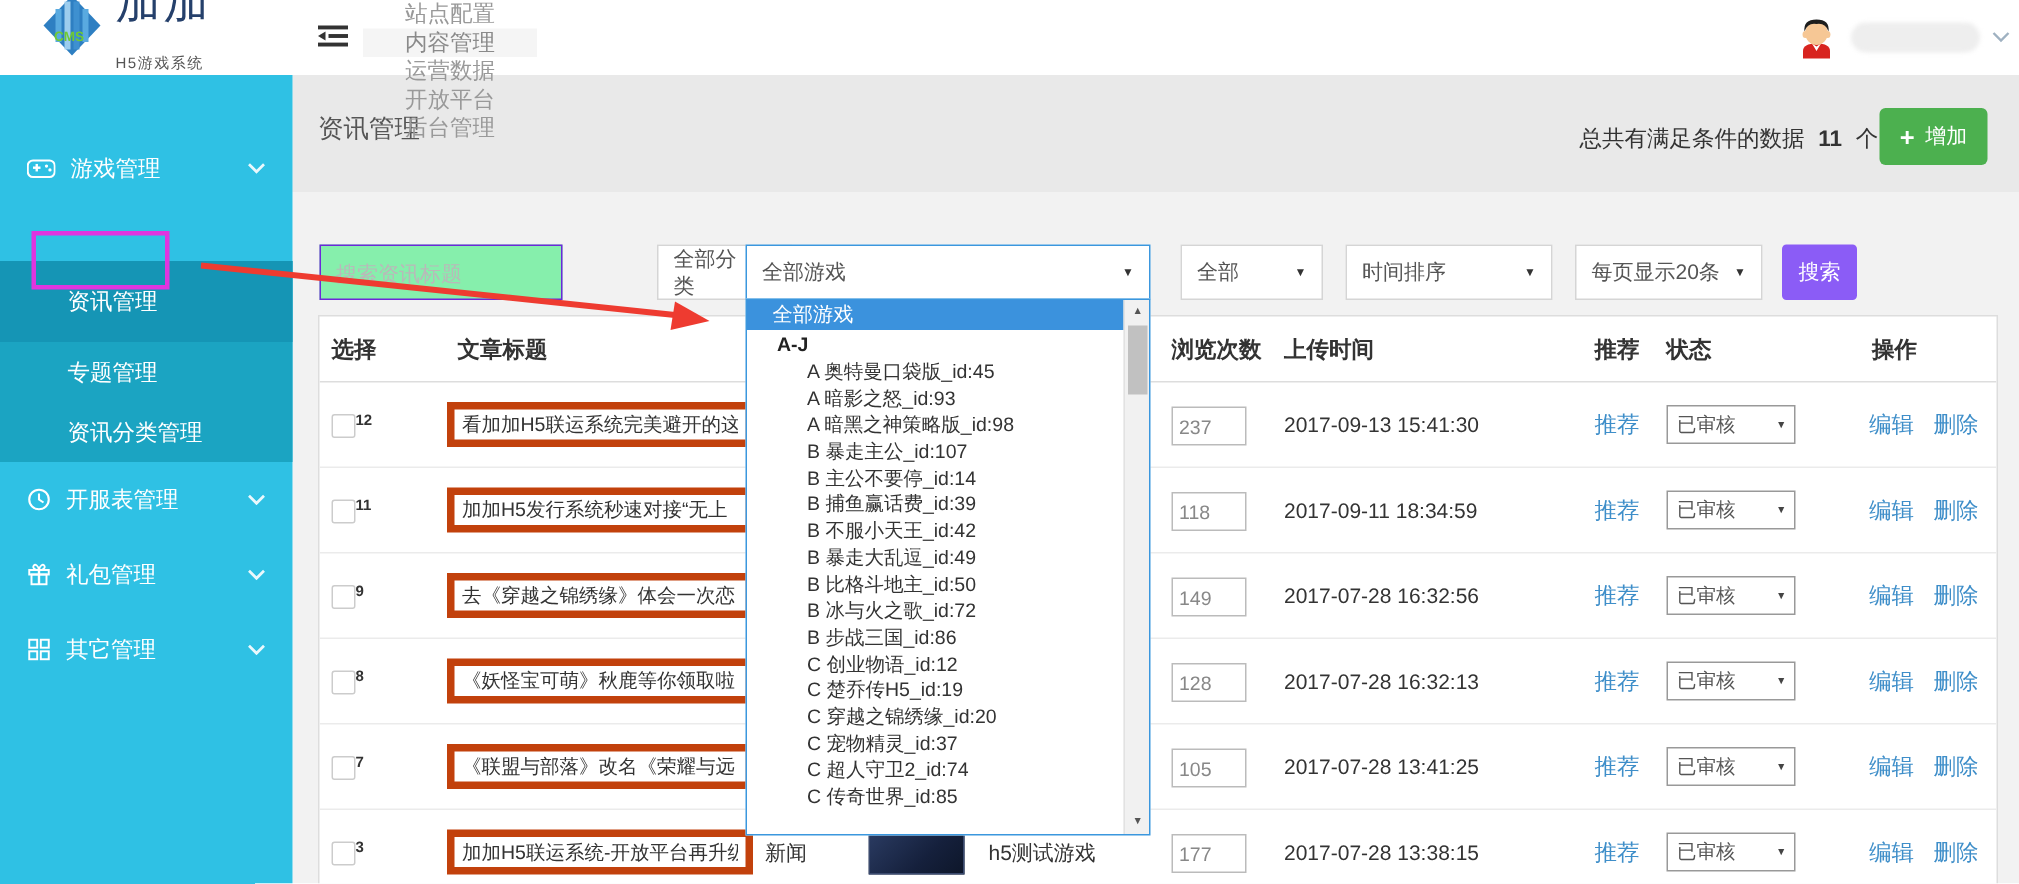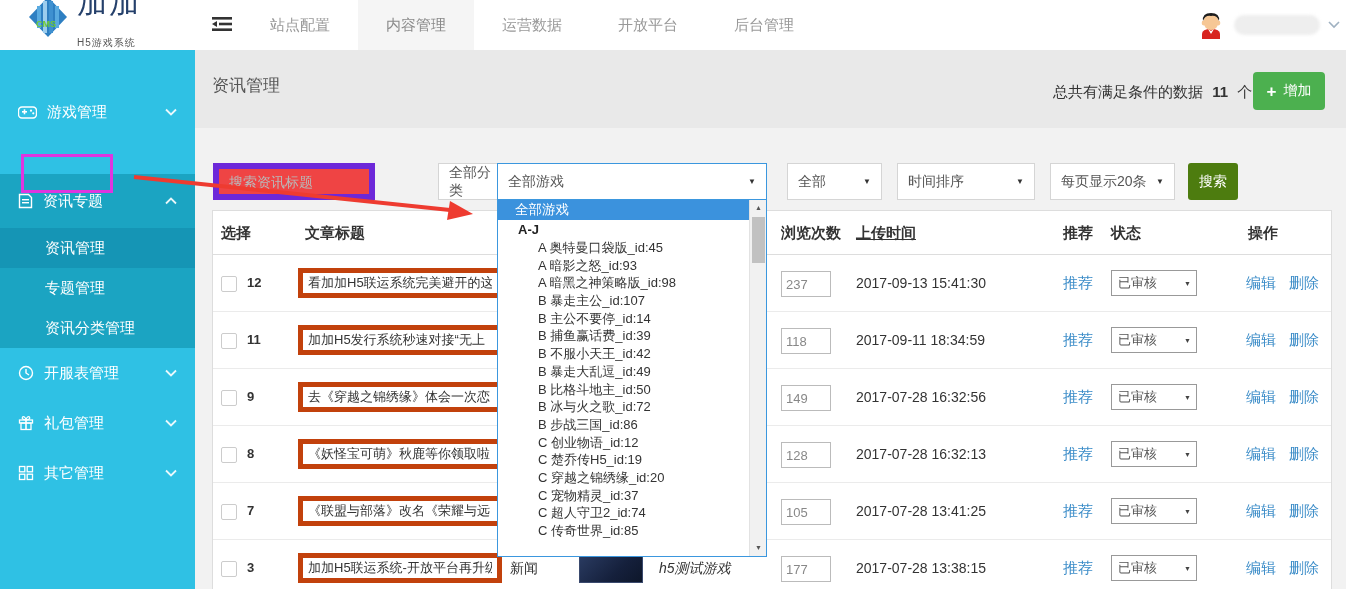--- a/index.html
+++ b/index.html
@@ -6,21 +6,21 @@
   html,body { width:1346px; height:589px; overflow:hidden; }
   body { font-family:"Liberation Sans","DejaVu Sans",sans-serif; background:#fff; position:relative; }
 
   
   .topbar { position:absolute; left:0; top:0; width:1346px; height:50px; background:#fff; z-index:5; }
   .logo { position:absolute; left:0; top:0; width:195px; height:33px; display:flex; align-items:center; padding-left:28px; gap:9px; }
   .brand-block { display:flex; flex-direction:column; line-height:1.1; }
   .brand-name { font-size:30px; font-weight:normal; color:#25406b; letter-spacing:2px; }
   .brand-sub { font-size:10px; color:#555; margin-top:18px; letter-spacing:1px; }
   .burger { position:absolute; left:212px; top:16px; cursor:pointer; }
-  .topnav { position:absolute; left:242px; top:0; height:55px; display:flex; }
+  .topnav { position:absolute; left:242px; top:0; height:55px; display:flex;flex-direction:column; }
   .topnav-item { height:50px; display:flex; align-items:center; padding:0 28px; font-size:15px; color:#999; cursor:pointer; }
   .topnav-item.active { background:#f5f5f5; color:#8a8a8a; }
   .userbox { position:absolute; right:6px; top:0; height:50px; display:flex; align-items:center; gap:8px; }
   .user-name-blur { width:86px; height:20px; background:#eee; border-radius:10px; filter:blur(1.5px); }
 
   
   .sidebar { position:absolute; left:0; top:50px; width:195px; height:539px; background:#2fc1e4; z-index:4; }
   .side-item { display:flex; align-items:center; height:50px; padding:0 18px; color:#fff; font-size:15px; cursor:pointer; }
   .side-item .ic { margin-right:10px; display:flex; }
   .side-item .chev { margin-left:auto; display:flex; opacity:.9; }
@@ -32,38 +32,38 @@
   
   .main-bg { position:absolute; left:195px; top:50px; width:1151px; height:539px; background:#f2f2f2; }
   .band { position:absolute; left:195px; top:50px; width:1151px; height:78px; background:#e9e9e9; }
   .page-title { position:absolute; left:212px; top:74px; font-size:17px; color:#555; z-index:2; }
   .total-line { position:absolute; left:1053px; top:83px; font-size:15px; color:#333; z-index:2; }
   .total-line b { margin:0 5px; }
   .add-btn { position:absolute; left:1253px; top:72px; width:72px; height:38px; background:#4cb04f; border-radius:4px; color:#fff; display:flex; align-items:center; justify-content:center; gap:7px; font-size:14px; cursor:pointer; z-index:2; }
   .add-plus { font-size:17px; font-weight:bold; line-height:1; }
 
   
-  .f-input { position:absolute; top:163px; height:37px; border:6px solid #6d28d9; background:#ef4444; font-size:14px; color:#333; padding:4px 10px; z-index:2; }
+  .f-input { position:absolute; top:163px; height:37px; border:1px solid #6d28d9; background:#86efac; font-size:14px; color:#333; padding:4px 10px; z-index:2; }
   .f-input::placeholder { color:#b9b9b9; }
   .fsel { position:absolute; top:163px; height:37px; border:1px solid #d5d5d5; background:#fff; display:flex; align-items:center; padding:0 10px; font-size:14px; color:#555; cursor:pointer; z-index:2; }
   .fsel .caret { margin-left:auto; font-size:8px; color:#333; padding-left:8px; }
   .fsel.focused { border-color:#3b97de; }
-  .search-btn { position:absolute; left:1188px; top:163px; width:50px; height:37px; background:#4d7c0f; border:none; border-radius:3px; color:#fff; font-size:14px; cursor:pointer; z-index:2; }
+  .search-btn { position:absolute; left:1188px; top:163px; width:50px; height:37px; background:#8b5cf6; border:none; border-radius:3px; color:#fff; font-size:14px; cursor:pointer; z-index:2; }
 
   
   .panel { position:absolute; left:212px; top:210px; width:1120px; height:379px; background:#fff; border:1px solid #ddd; border-bottom:none; z-index:1; overflow:hidden; }
   .thead { position:relative; height:44px; border-bottom:1px solid #ddd; }
   .thead span { position:absolute; top:13px; font-size:15px; font-weight:bold; color:#333; }
   .trow { position:relative; height:57px; border-bottom:1px solid #ebebeb; }
   .cb { position:absolute; left:8px; top:21px; width:16px; height:16px; border:1px solid #ccc; background:#fff; border-radius:2px; cursor:pointer; }
-  .rid { position:absolute; left:34px; top:20px; font-size:13px; font-weight:bold; color:#333; }
+  .rid { position:absolute; left:24px; top:20px; font-size:10px; font-weight:bold; color:#333; }
   .title-input { position:absolute; left:85px; top:13px; width:204px; height:30px; border:5px solid #c2410c; font-size:13px; color:#333; padding:0 5px; font-family:"Liberation Sans","DejaVu Sans",sans-serif; }
   .cat { position:absolute; left:297px; top:20px; font-size:14px; color:#333; }
   .thumb { position:absolute; left:366px; top:14px; width:64px; height:29px; background:linear-gradient(135deg,#2b3c63 0%,#15203c 60%,#0d1629 100%); box-shadow:inset 0 0 0 1px #3a4a6e; }
-  .game { position:absolute; left:446px; top:20px; font-size:14px; color:#333;font-style:italic; }
+  .game { position:absolute; left:446px; top:20px; font-size:14px; color:#333; }
   .views-input { position:absolute; left:568px; top:16px; width:50px; height:26px; border:1px solid #bbb; font-size:13px; color:#888; padding:0 4px; font-family:"Liberation Sans","DejaVu Sans",sans-serif; }
   .rtime { position:absolute; left:643px; top:20px; font-size:14px; color:#333; }
   .rec { position:absolute; left:850px; top:19px; font-size:15px; color:#3e8ec9; cursor:pointer; text-decoration:none; }
   .fselect { position:absolute; left:898px; top:15px; width:86px; height:26px; border:1px solid #999; background:#fff; font-size:13px; color:#555; display:flex; align-items:center; padding-left:6px; cursor:pointer; }
   .fselect .caret { position:absolute; right:5px; top:9px; font-size:7px; color:#444; }
   .act-edit { position:absolute; left:1033px; top:19px; font-size:15px; color:#3e8ec9; cursor:pointer; text-decoration:none; }
   .act-del { position:absolute; left:1076px; top:19px; font-size:15px; color:#3e8ec9; cursor:pointer; text-decoration:none; }
 
   
   .gdd { position:absolute; left:497px; top:199px; width:270px; height:358px; background:#fff; border:1px solid #3b97de; z-index:10; overflow:hidden; }
@@ -140,35 +140,20 @@
         </svg>
     </span>
     <span>游戏管理</span>
     <span class="chev">
       <svg width="12" height="8" viewBox="0 0 12 8">
           <polyline points="1,1.5 6,6.5 11,1.5" stroke="#fff" stroke-width="1.8" fill="none"></polyline>
         </svg>
     </span>
   </div>
   <div class="side-group">
-    <div class="side-item">
-      <span class="ic">
-        <svg width="15" height="16" viewBox="0 0 15 16">
-            <path d="M1.5 1.5 h9 l3 3 v10 h-12 Z" fill="none" stroke="#fff" stroke-width="1.4"></path>
-            <rect x="4" y="6" width="7" height="1.4" fill="#fff"></rect>
-            <rect x="4" y="9" width="7" height="1.4" fill="#fff"></rect>
-          </svg>
-      </span>
-      <span>资讯专题</span>
-      <span class="chev">
-        <svg width="12" height="8" viewBox="0 0 12 8">
-            <polyline points="1,6.5 6,1.5 11,6.5" stroke="#fff" stroke-width="1.8" fill="none"></polyline>
-          </svg>
-      </span>
-    </div>
     <div class="side-item side-sub active">资讯管理</div>
     <div class="side-item side-sub">专题管理</div>
     <div class="side-item side-sub">资讯分类管理</div>
   </div>
   <div class="side-item">
     <span class="ic">
       <svg width="16" height="16" viewBox="0 0 16 16">
           <circle cx="8" cy="8" r="6.5" fill="none" stroke="#fff" stroke-width="1.4"></circle>
           <polyline points="8,4 8,8 11,10" stroke="#fff" stroke-width="1.4" fill="none"></polyline>
         </svg>
@@ -248,21 +233,21 @@
   <span>每页显示20条</span>
   <span class="caret">▼</span>
 </div>
 <button class="search-btn">搜索</button>
 
 <div class="panel">
   <div class="thead">
     <span style="left:8px;">选择</span>
     <span style="left:92px;">文章标题</span>
     <span style="left:568px;">浏览次数</span>
-    <span style="left:643px;text-decoration:underline;">上传时间</span>
+    <span style="left:643px;">上传时间</span>
     <span style="left:850px;">推荐</span>
     <span style="left:898px;">状态</span>
     <span style="left:1035px;">操作</span>
   </div>
   <div>
 
       <div class="trow">
         <span class="cb"></span>
         <span class="rid">12</span>
         <input class="title-input" value="看加加H5联运系统完美避开的这" style="">

